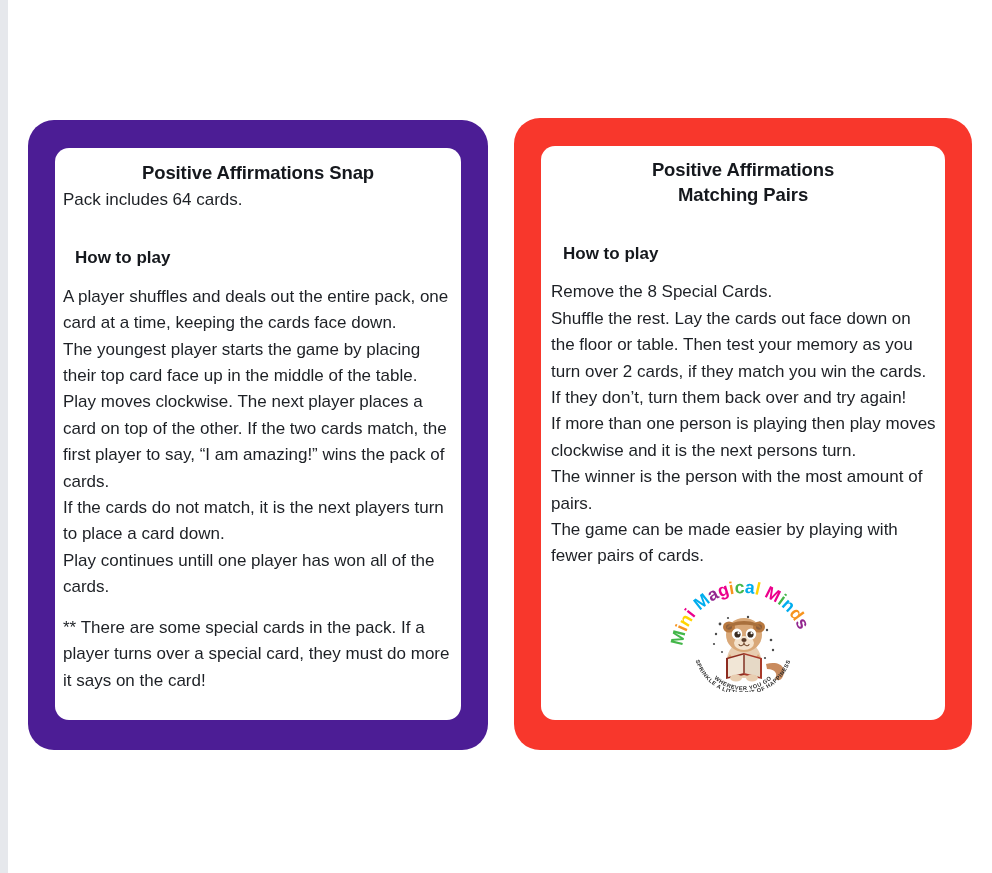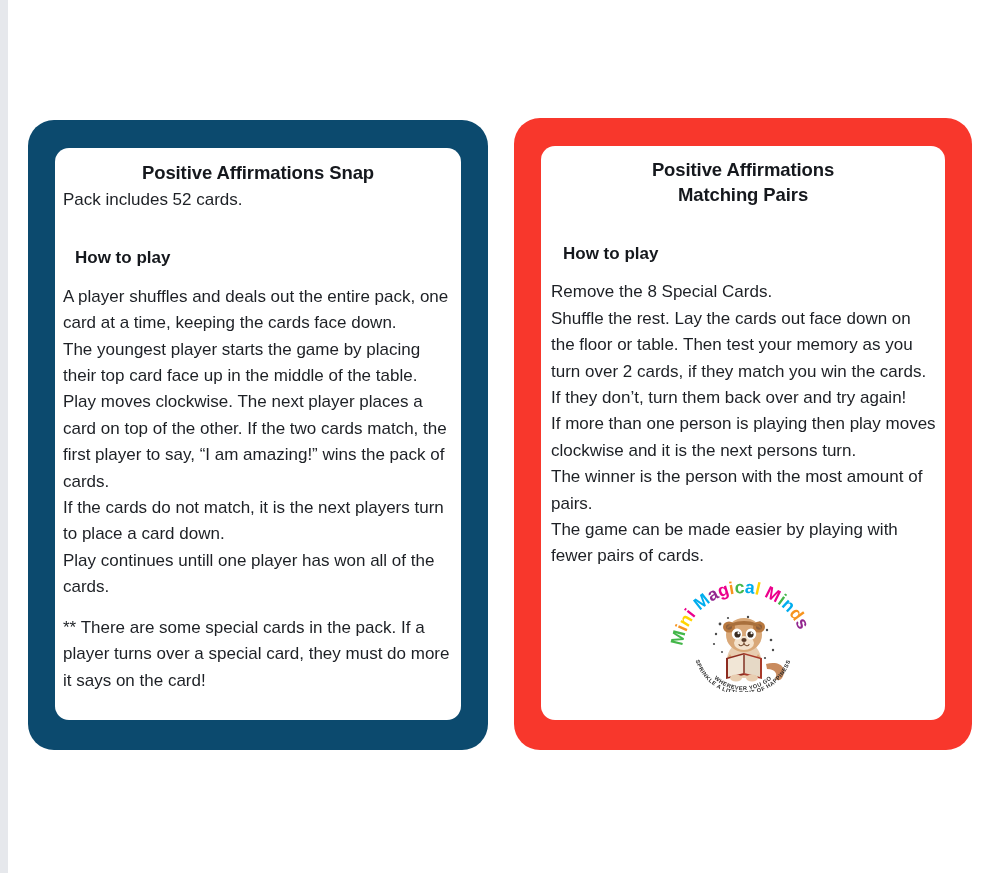--- a/index.html
+++ b/index.html
@@ -95,24 +95,24 @@
   }
   .logo svg { display: block; }
 </style>
 </head>
 <body style="background: rgb(255, 255, 255);">
 
 <div class="page-edge-strip" style="background: rgb(230, 232, 236);"></div>
 
 <div class="canvas">
 
-  <div class="card card-left" style="background: #0c4a6e; padding-left: 8px;">
+  <div class="card card-left" style="background: #4c1d95; padding-left: 8px;">
     <div class="card-inner">
       <div class="card-title">Positive Affirmations Snap</div>
-      <div class="body-text lead-line">Pack includes 52 cards.</div>
+      <div class="body-text lead-line">Pack includes 64 cards.</div>
       <div class="spacer-line"></div>
       <div class="section-head">How to play</div>
       <div class="body-text">A player shuffles and deals out the entire pack, one card at a time, keeping the cards face down.
 The youngest player starts the game by placing their top card face up in the middle of the table.
 Play moves clockwise. The next player places a card on top of the other. If the two cards match, the first player to say, “I am amazing!” wins the pack of cards.
 If the cards do not match, it is the next players turn to place a card down.
 Play continues untill one player has won all of the cards.</div>
       <div class="spacer-line-sm"></div>
       <div class="body-text">** There are some special cards in the pack. If a player turns over a special card, they must do more it says on the card!</div>
     </div>

